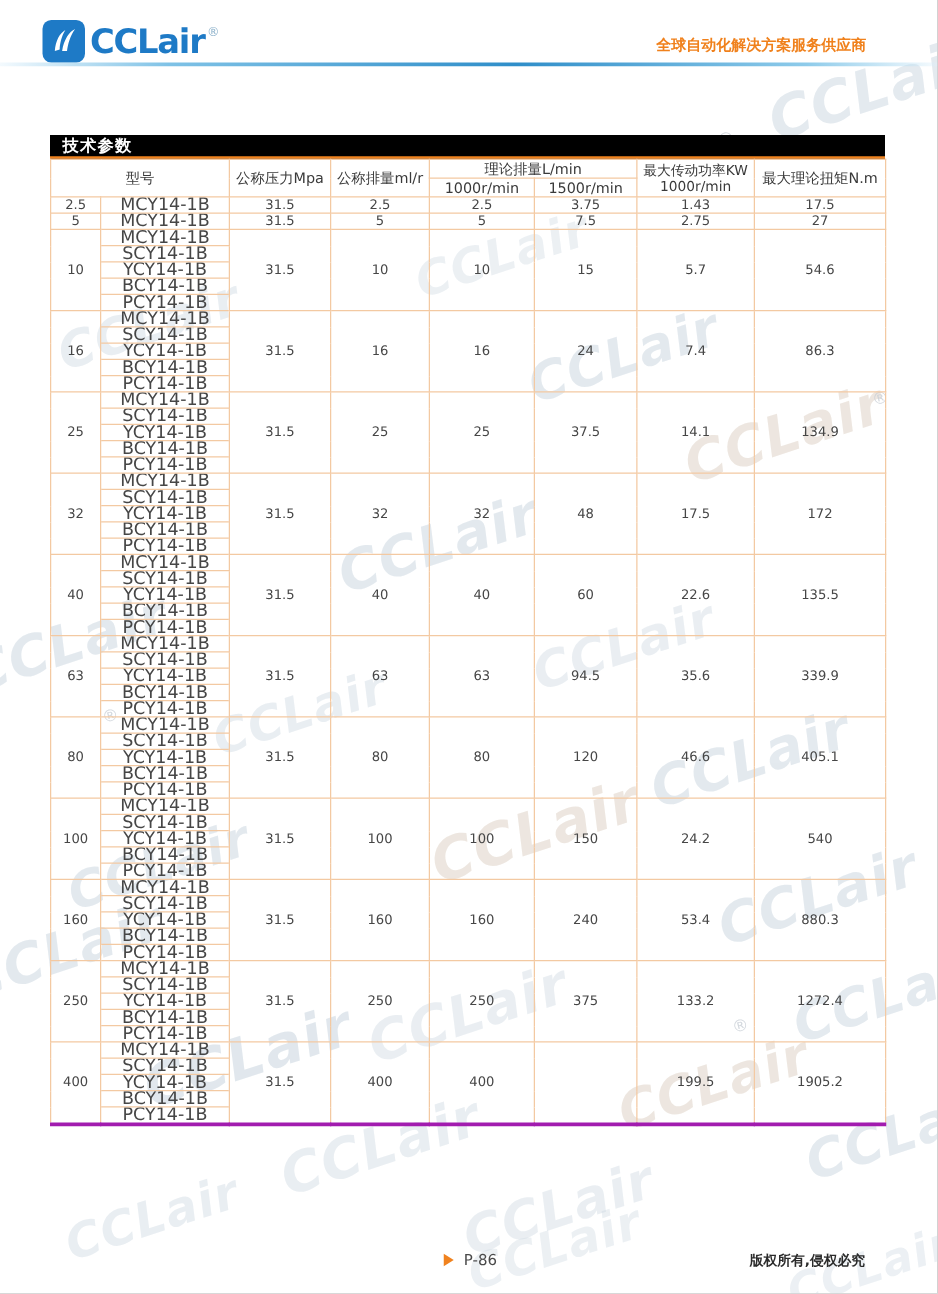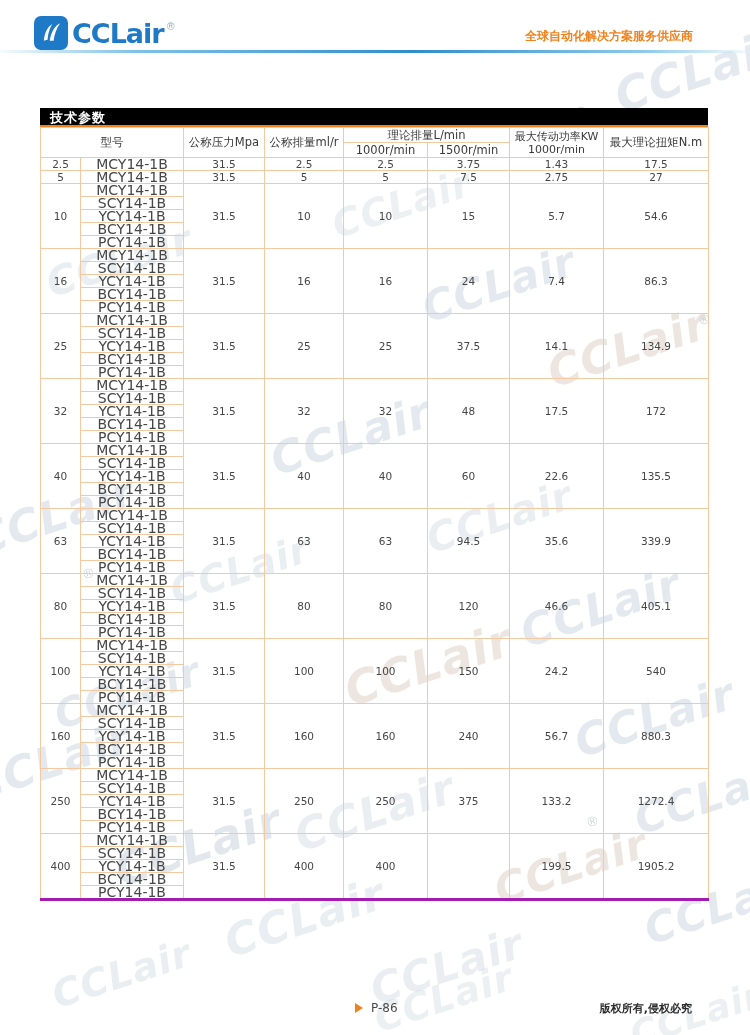--- a/index.html
+++ b/index.html
@@ -348,21 +348,21 @@
           <tr>
             <td class="model-cell">PCY14-1B</td>
           </tr>
           <tr>
             <td rowspan="5" class="size-cell">160</td>
             <td class="model-cell">MCY14-1B</td>
             <td rowspan="5" class="pressure-cell">31.5</td>
             <td rowspan="5" class="displacement-cell">160</td>
             <td rowspan="5" class="flow-1000-cell">160</td>
             <td rowspan="5" class="flow-1500-cell">240</td>
-            <td rowspan="5" class="power-cell">56.7</td>
+            <td rowspan="5" class="power-cell">53.4</td>
             <td rowspan="5" class="torque-cell">880.3</td>
           </tr>
           <tr>
             <td class="model-cell">SCY14-1B</td>
           </tr>
           <tr>
             <td class="model-cell">YCY14-1B</td>
           </tr>
           <tr>
             <td class="model-cell">BCY14-1B</td>

